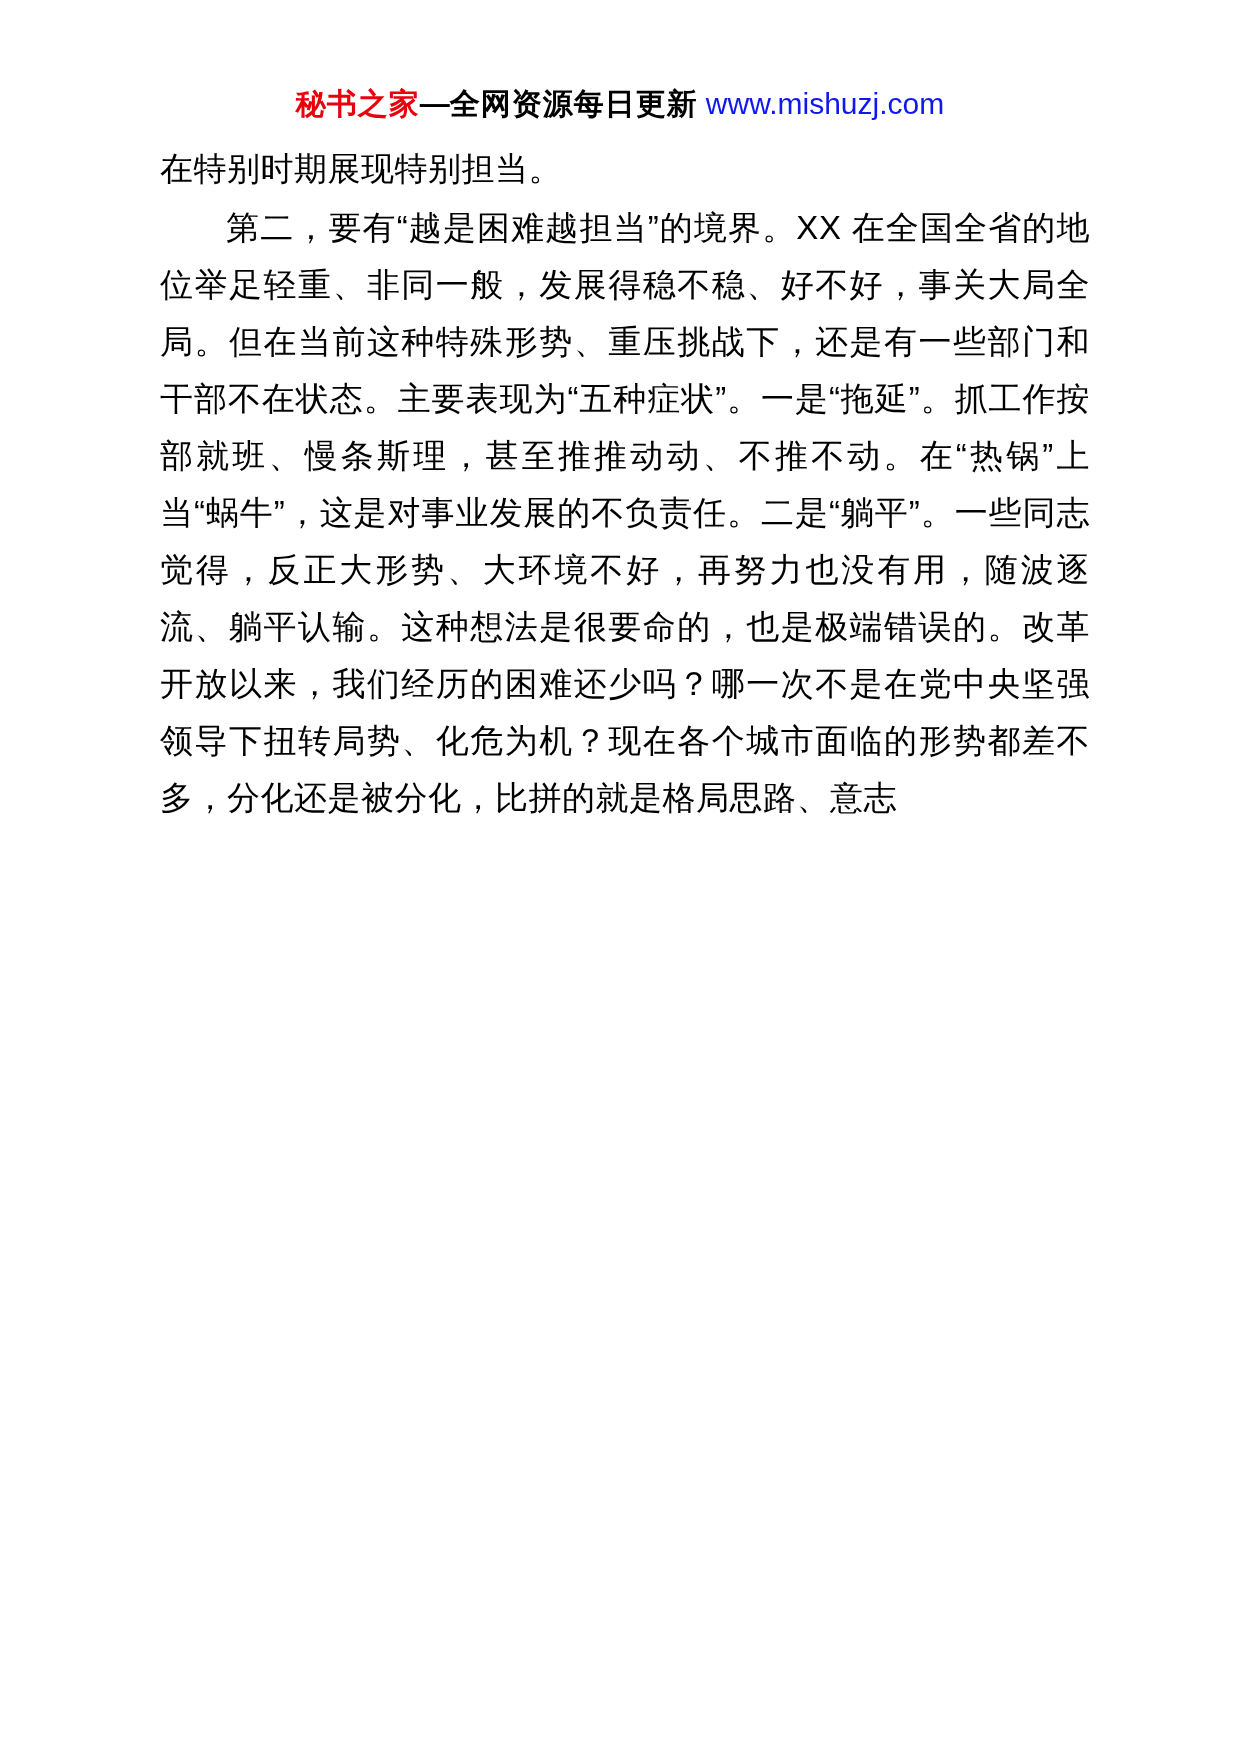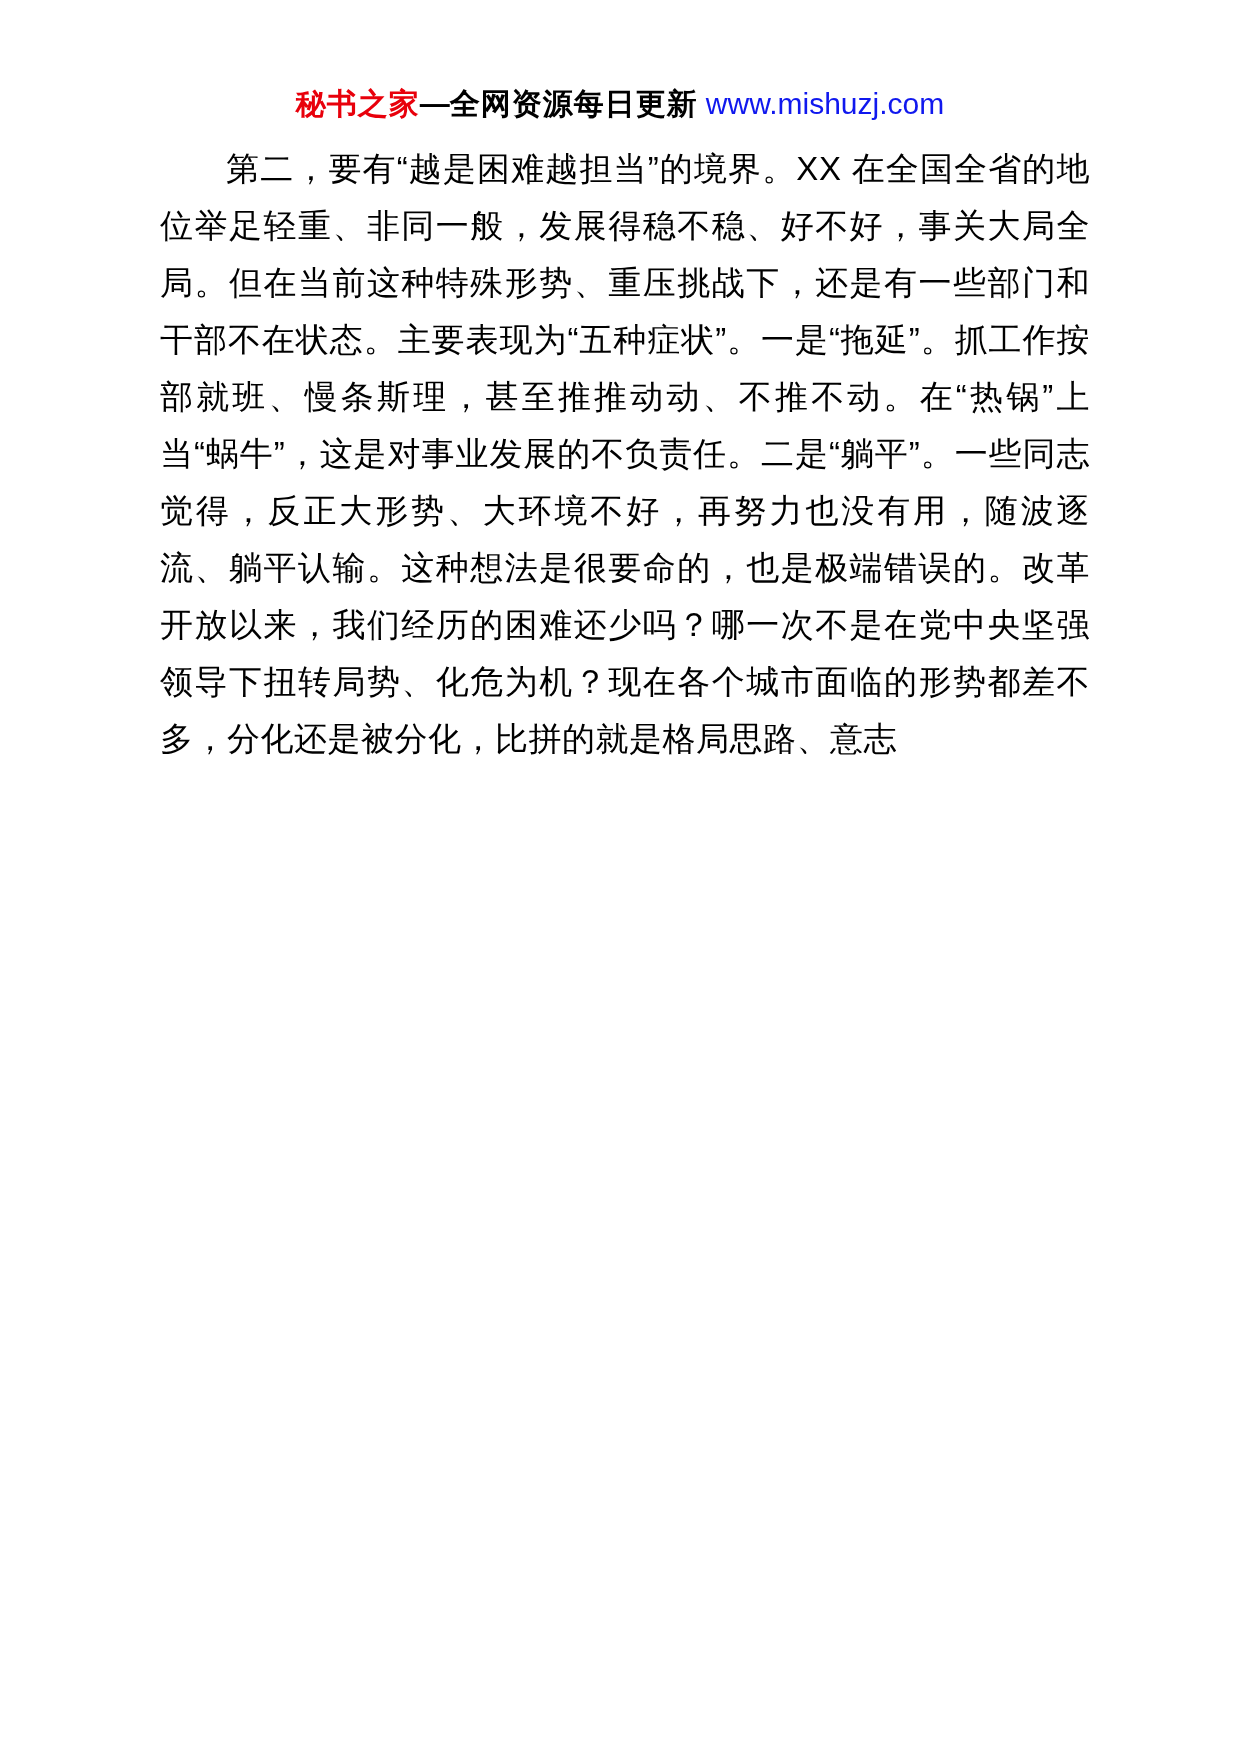--- a/index.html
+++ b/index.html
@@ -72,16 +72,17 @@
 </head>
 <body>
 
 <div class="page">
 
   <div class="header-line">
     <span class="header-brand">秘书之家</span><span class="header-dash">—</span><span class="header-desc">全网资源每日更新</span><span class="header-url">www.mishuzj.com</span>
   </div>
 
   <div class="doc-body">
+    <p>在特别时期展现特别担当。</p>
     <p class="indent">第二，要有“越是困难越担当”的境界。XX 在全国全省的地位举足轻重、非同一般，发展得稳不稳、好不好，事关大局全局。但在当前这种特殊形势、重压挑战下，还是有一些部门和干部不在状态。主要表现为“五种症状”。一是“拖延”。抓工作按部就班、慢条斯理，甚至推推动动、不推不动。在“热锅”上当“蜗牛”，这是对事业发展的不负责任。二是“躺平”。一些同志觉得，反正大形势、大环境不好，再努力也没有用，随波逐流、躺平认输。这种想法是很要命的，也是极端错误的。改革开放以来，我们经历的困难还少吗？哪一次不是在党中央坚强领导下扭转局势、化危为机？现在各个城市面临的形势都差不多，分化还是被分化，比拼的就是格局思路、意志</p>
   </div>
 
 </div>
 
 </body></html>

